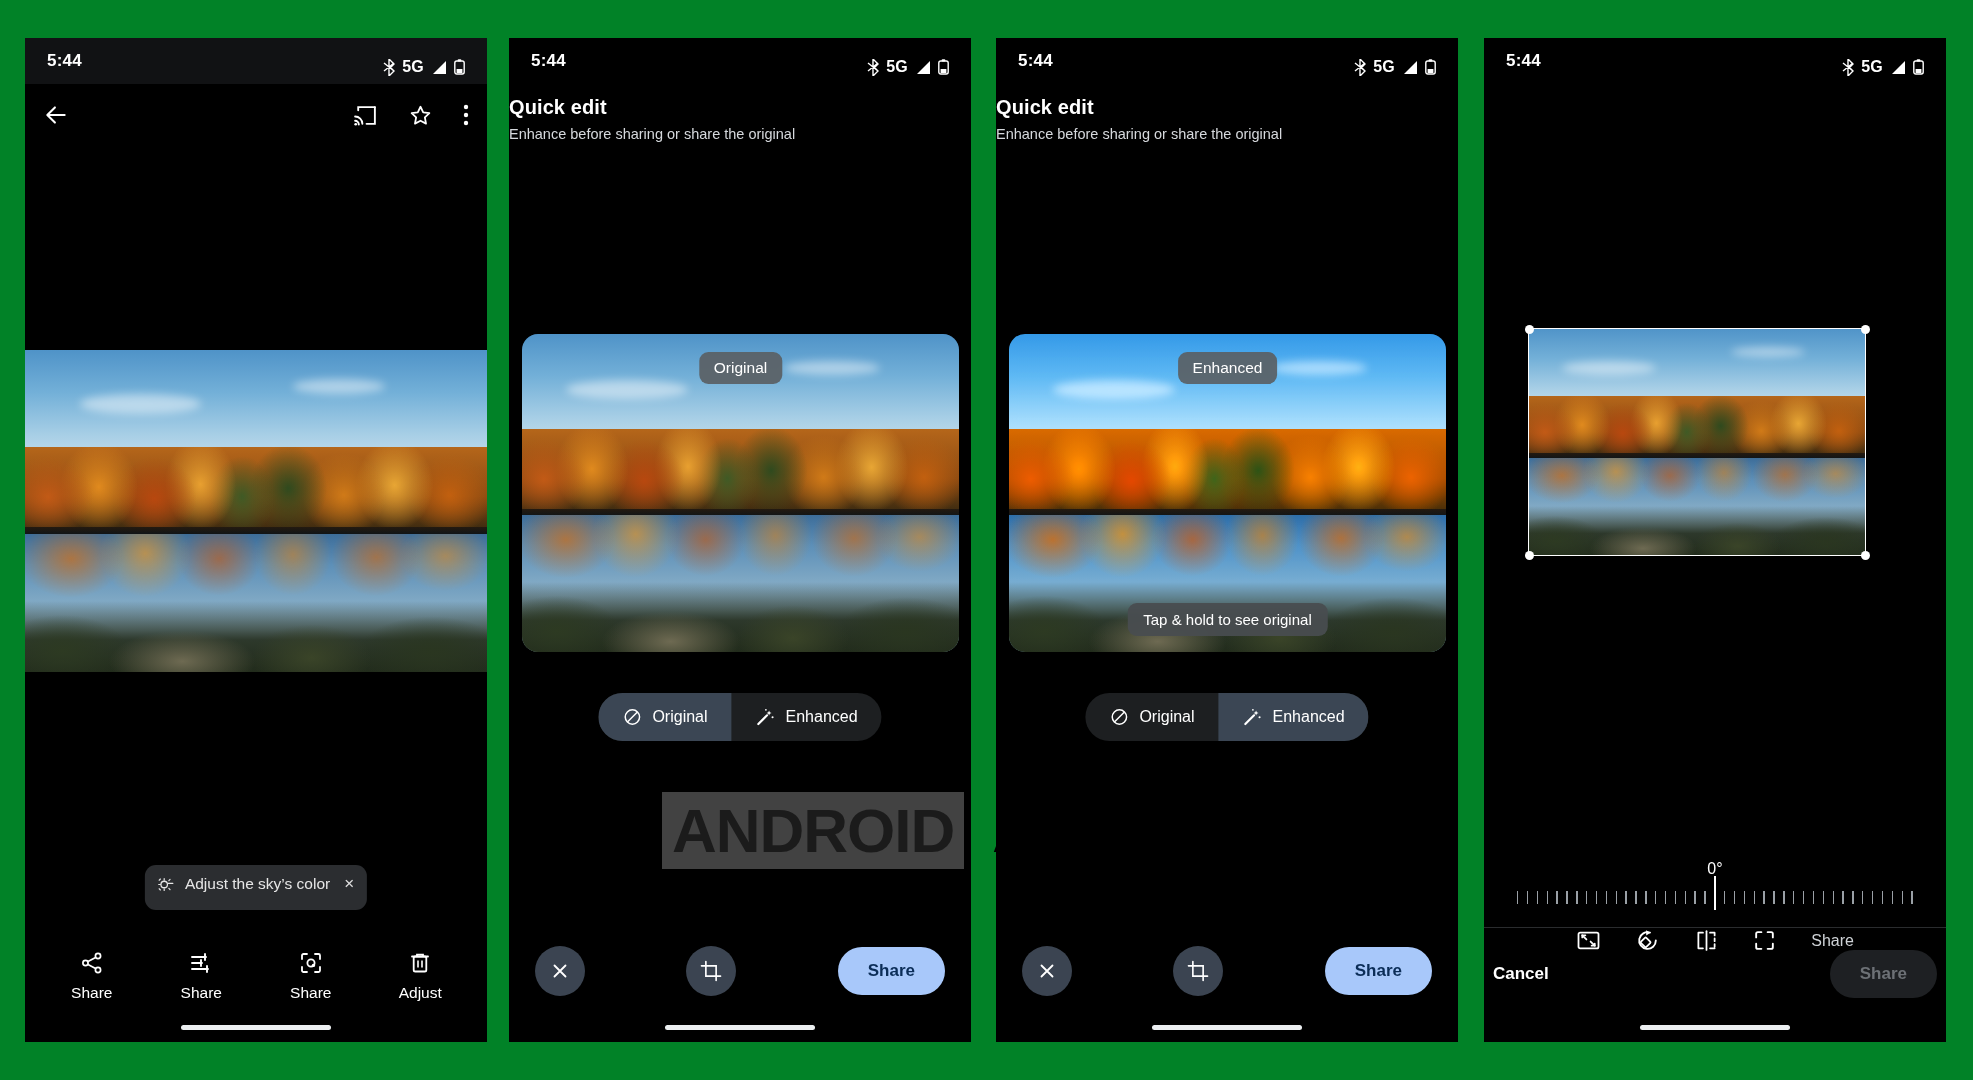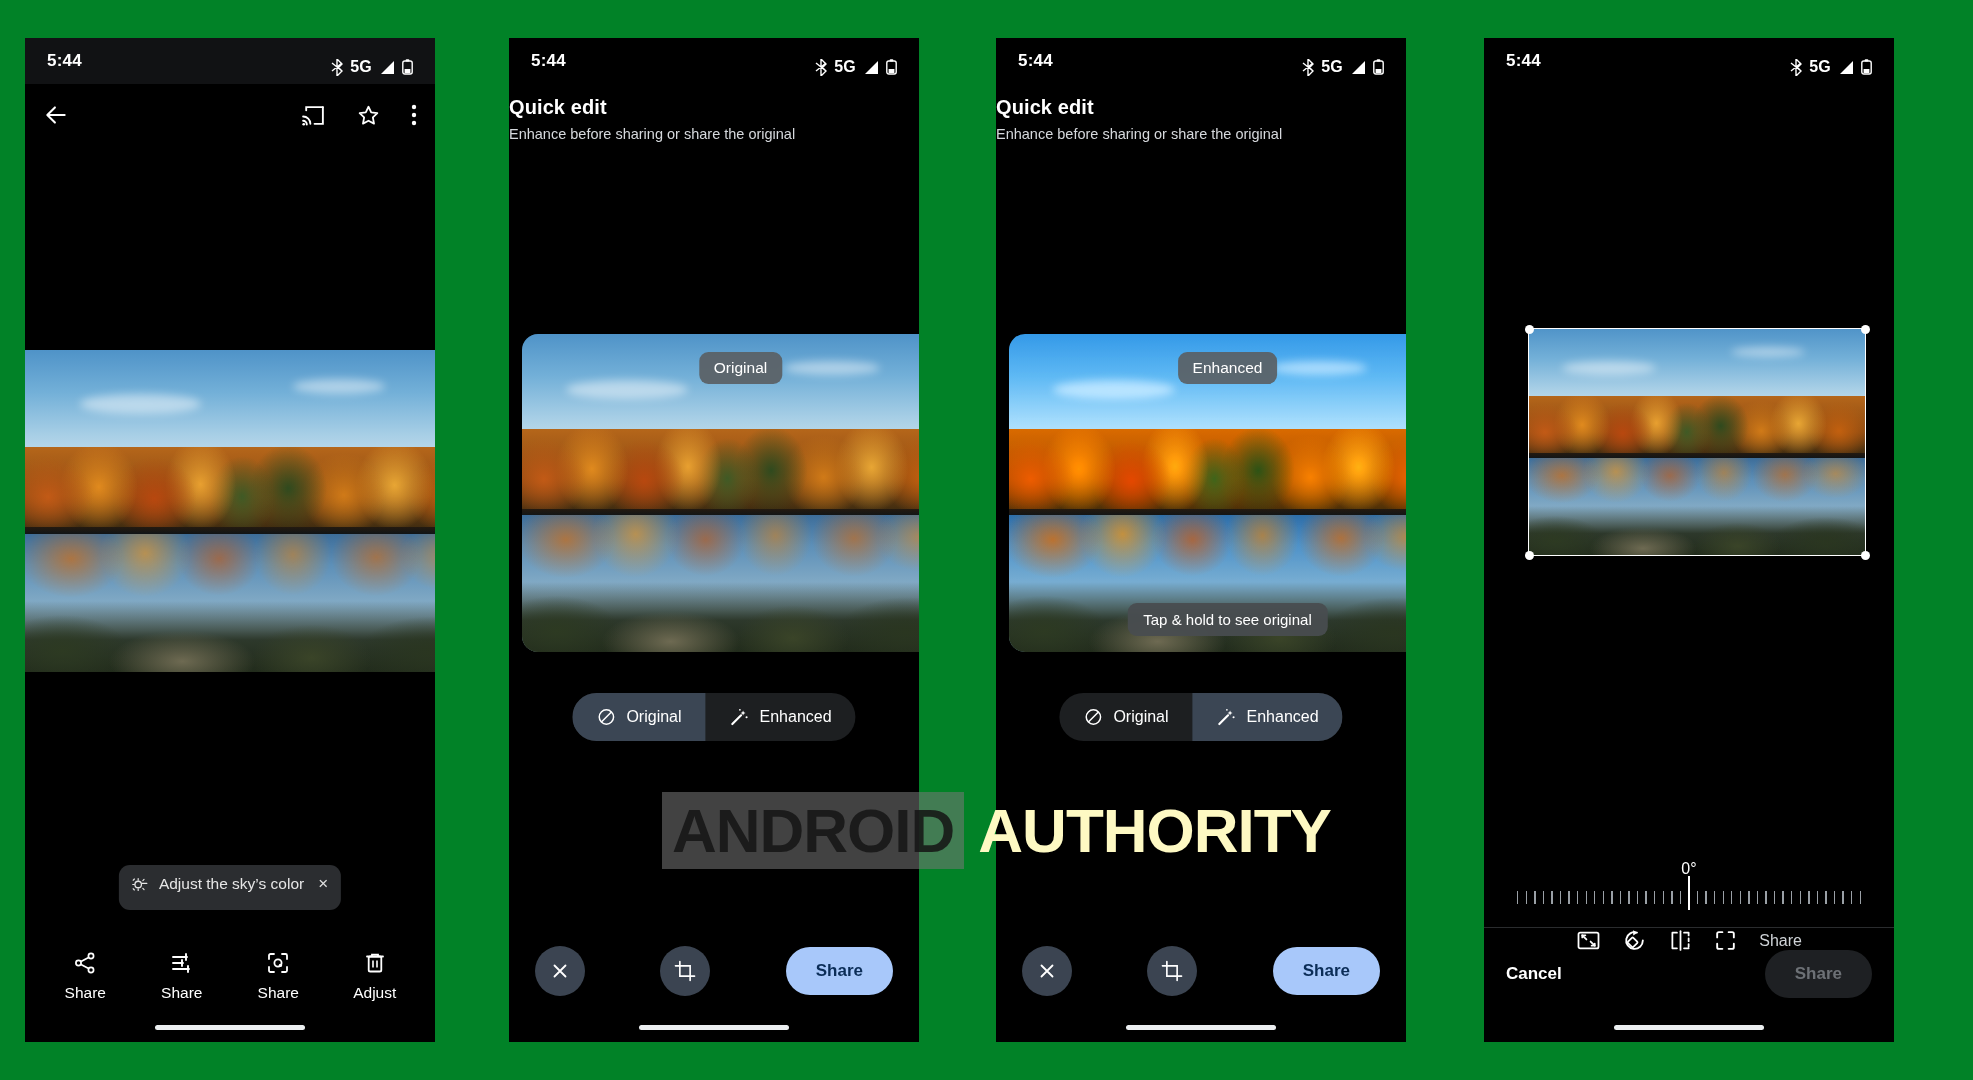--- a/index.html
+++ b/index.html
@@ -12,21 +12,21 @@
   .stage {
     position: relative;
     width: 1973px; height: 1080px;
     background: #018227;
   }
 
   
   .phone {
     position: absolute;
     top: 38px;
-    width: 410px;
+    width: 462px;
     height: 1004px;
     background: #000;
     overflow: hidden;
   }
   #phone1 { left: 25px; }
   #phone2 { left: 509px; }
   #phone3 { left: 996px; }
   #phone4 { left: 1484px; }
 
   
@@ -169,21 +169,21 @@
   }
   .crop-tools {
     position: absolute; top: 890px; left: 0; right: 0;
     display: flex; align-items: center; justify-content: space-between;
     padding: 0 92px 0 92px;
   }
   .reset-label { color: #cfd3d7; font-size: 16px; }
   .crop-bottom {
     position: absolute; bottom: 44px; left: 0; right: 0;
     display: flex; align-items: center; justify-content: space-between;
-    padding: 0 22px;
+    padding: 0 9px;
     border-top: 1px solid #2a2c2e;
     padding-top: 22px;
   }
   .cancel-label { color: #fff; font-size: 17px; font-weight: bold; }
   .share-disabled {
     background: #1e2023; color: #6d7176;
     font-size: 17px; font-weight: bold;
     padding: 14px 30px; border-radius: 26px;
   }
 
@@ -198,21 +198,21 @@
     color: rgba(255,255,255,.92);
     white-space: nowrap;
     z-index: 40;
     pointer-events: none;
   }
   .wm-a {
     background: rgba(120,120,120,.55);
     color: rgba(20,20,20,.85);
     padding: 4px 10px;
   }
-  .wm-b { color: #fef9c3; padding-left: 14px; }
+  .wm-b { color: #000000; padding-left: 28px; }
 
   
   .scene { position: absolute; inset: 0; background: #0d1b2a; }
   .sky {
     position: absolute; left: 0; right: 0; top: 0; height: 38%;
     background: linear-gradient(180deg,#4f93c8 0%,#73b0d8 35%,#a8cfe6 70%,#cfe3ee 100%);
   }
   .cloud {
     position: absolute; background: rgba(255,255,255,.45);
     border-radius: 50%; filter: blur(4px);

